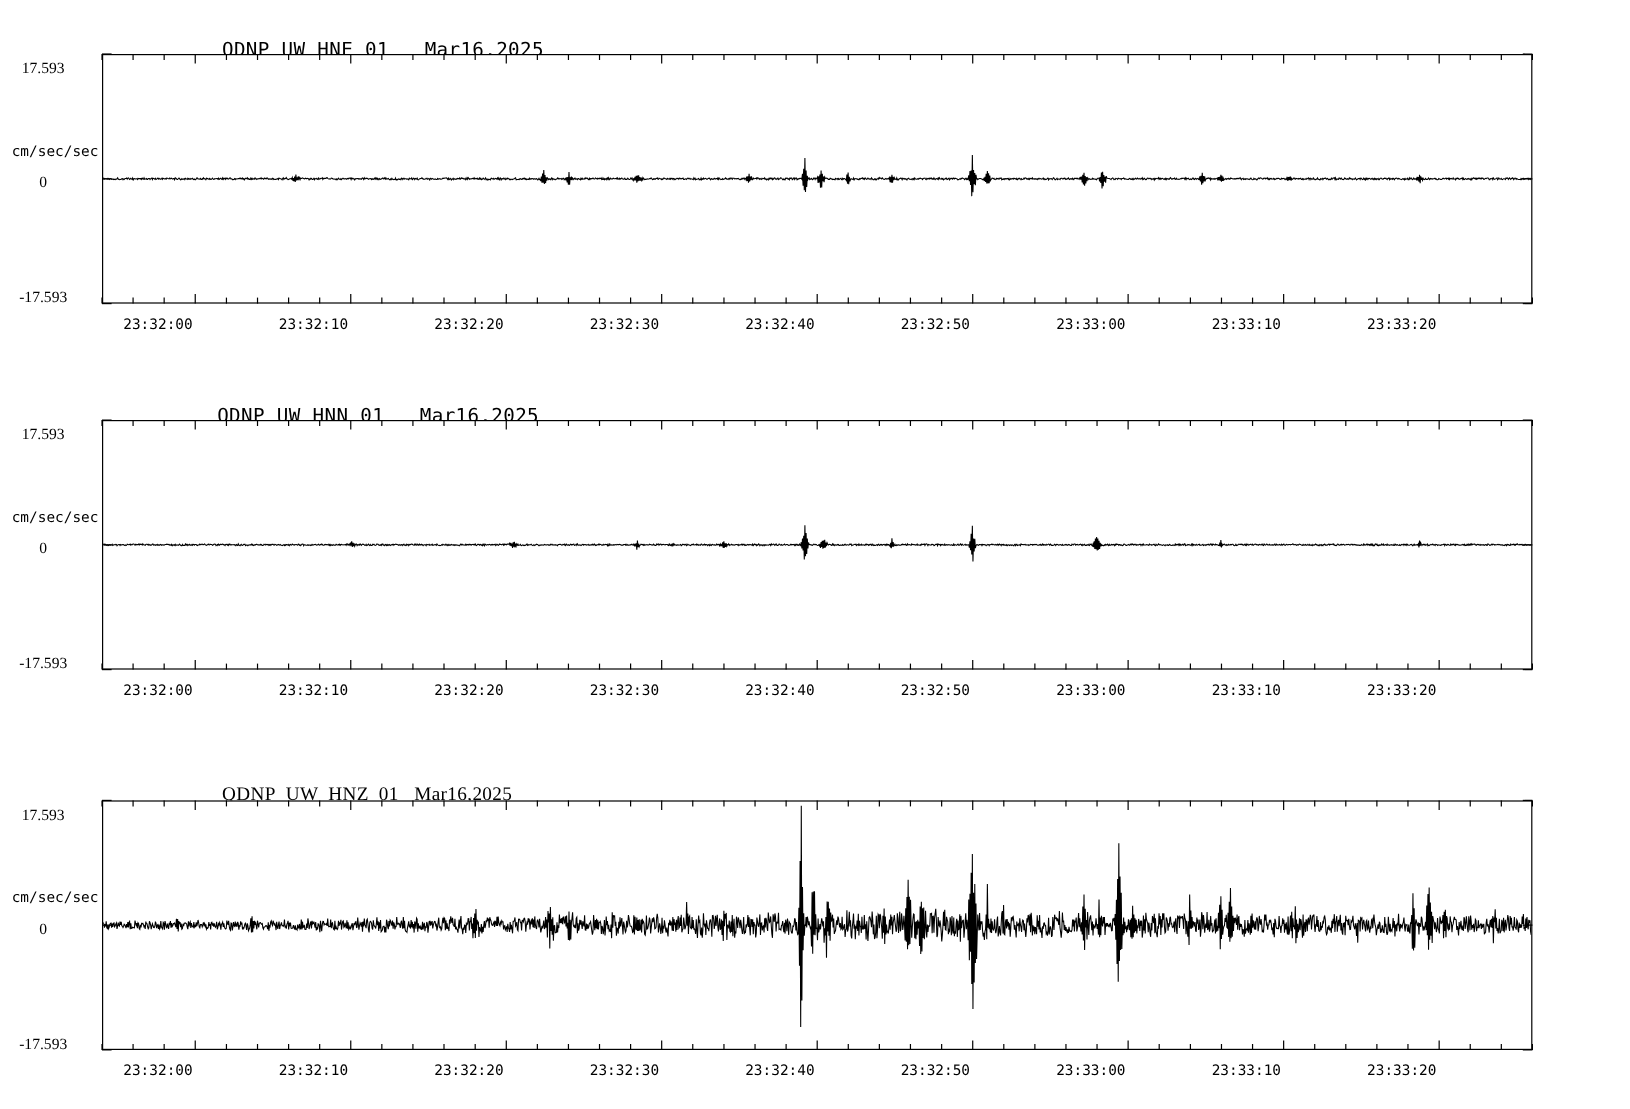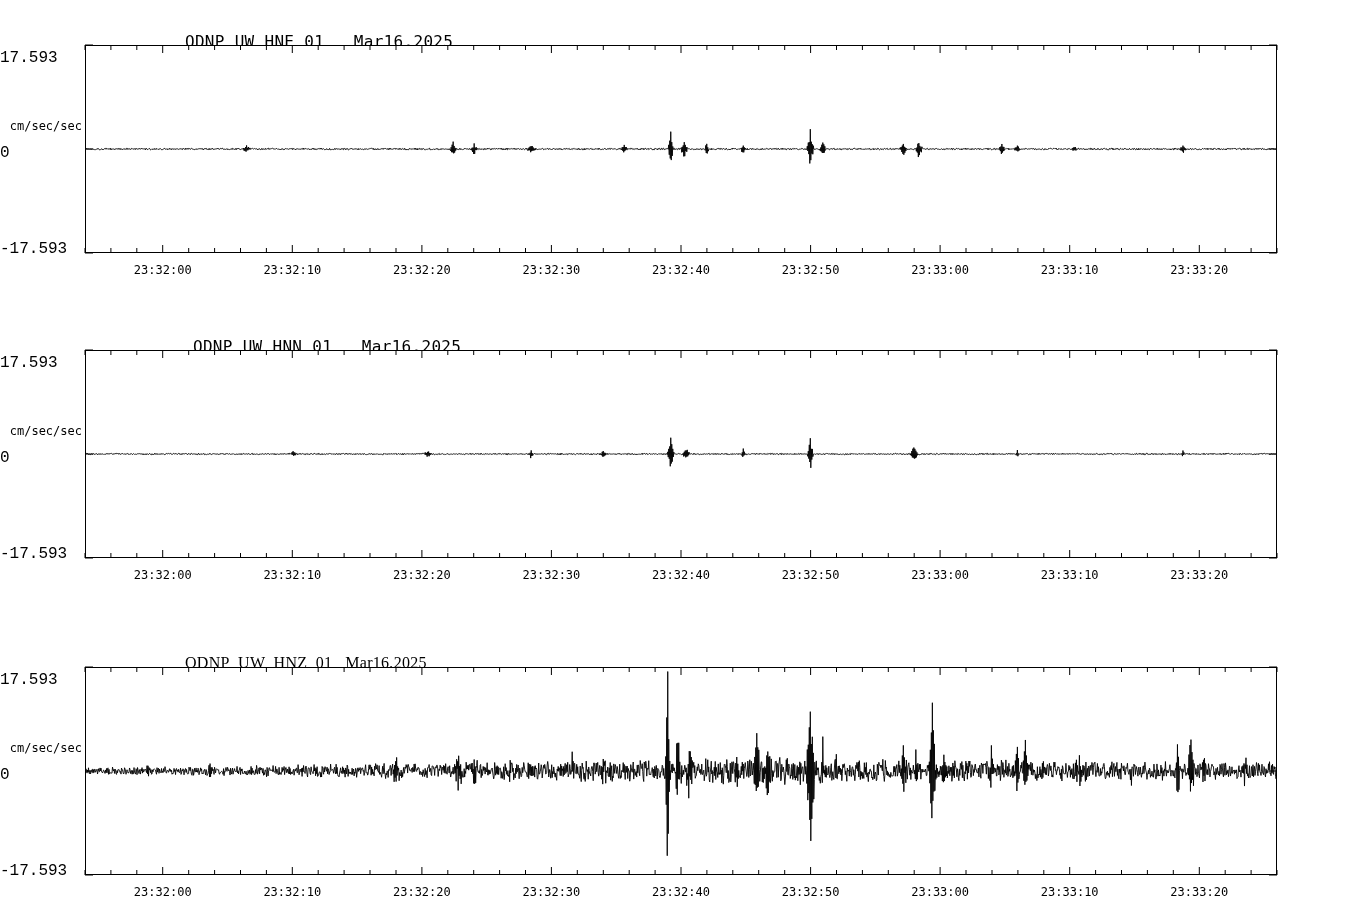--- a/index.html
+++ b/index.html
@@ -39,29 +39,29 @@
   }
   .ylabel-unit {
     position: absolute;
     font-size: 12px;
     text-align: right;
     white-space: pre;
     font-family: "DejaVu Sans Mono", monospace;
   }
   .ytick-label {
     position: absolute;
-    font-size: 16px;
+    font-size: 13px;
+    text-align: center;
+    white-space: pre;
+    font-family: Liberation Serif, serif;
+  }
+  .xtick-label {
+    position: absolute;
+    font-size: 12px;
     text-align: left;
-    white-space: pre;
-    font-family: Liberation Mono, monospace;
-  }
-  .xtick-label {
-    position: absolute;
-    font-size: 12px;
-    text-align: center;
     white-space: pre;
     font-family: "DejaVu Sans Mono", monospace;
   }
   svg.trace {
     position: absolute;
     left: 0;
     top: 0;
     display: block;
   }
   .tick-layer {
@@ -203,21 +203,21 @@
         <div class="xtick-label" style="left: 491.435px; width: 120px; top: 263px;">23:32:30</div>
         <div class="xtick-label" style="left: 621px; width: 120px; top: 263px;">23:32:40</div>
         <div class="xtick-label" style="left: 750.565px; width: 120px; top: 263px;">23:32:50</div>
         <div class="xtick-label" style="left: 880.13px; width: 120px; top: 263px;">23:33:00</div>
         <div class="xtick-label" style="left: 1009.7px; width: 120px; top: 263px;">23:33:10</div>
         <div class="xtick-label" style="left: 1139.26px; width: 120px; top: 263px;">23:33:20</div>
       </div>
   </div>
 
   <div class="panel" style="top:305px;height:300px;">
-    <div class="panel-title" style="left:193px;top:32px;">QDNP_UW_HNN_01   Mar16,2025</div>
+    <div class="panel-title" style="left:181px;top:32px;">QDNP_UW_HNN_01   Mar16,2025</div>
     <div class="ytick-label" style="left:0px;top:49px;width:72px;">17.593</div>
     <div class="ylabel-unit" style="left:0px;top:119px;width:82px;">cm/sec/sec</div>
     <div class="ytick-label" style="left:0px;top:144px;width:72px;">0</div>
     <div class="ytick-label" style="left:0px;top:240px;width:72px;">-17.593</div>
     <div class="plot-frame" style="left:85px;top:45px;width:1192px;height:208px;">
       <svg class="trace" width="1190" height="206" viewBox="0 0 1190 206">
         <g id="wave-1">
             <path d="M0.00 102.67L0.50 102.38L1.00 103.09L1.50 102.41L2.00 103.10L2.50 103.43L3.00 103.13L3.50 103.09L4.00 103.69L4.50 103.57L5.00 103.12L5.50 102.87L6.00 103.32L6.50 103.23L7.00 103.18L7.50 102.49L8.00 103.53L8.50 103.29L9.00 102.82L9.50 103.02L10.00 103.06L10.50 102.64L11.00 102.79L11.50 103.79L12.01 103.08L12.51 102.94L13.01 102.75L13.51 102.81L14.01 103.59L14.51 102.76L15.01 103.07L15.51 103.13L16.01 102.79L16.51 102.99L17.01 102.84L17.51 103.34L18.01 103.46L18.51 103.11L19.01 103.67L19.51 103.32L20.01 102.52L20.51 102.73L21.01 102.98L21.51 102.79L22.01 102.58L22.51 103.24L23.01 102.42L23.51 102.96L24.01 103.15L24.51 102.56L25.01 102.29L25.51 102.30L26.01 102.88L26.51 103.35L27.01 102.62L27.51 103.08L28.01 102.67L28.51 102.87L29.01 102.92L29.51 102.38L30.01 103.11L30.51 102.34L31.01 102.69L31.51 102.50L32.01 102.72L32.51 103.18L33.01 102.21L33.51 102.96L34.01 103.02L34.51 103.25L35.01 103.42L35.51 102.67L36.02 102.50L36.52 102.54L37.02 102.77L37.52 103.30L38.02 102.57L38.52 102.95L39.02 103.47L39.52 103.11L40.02 103.22L40.52 102.92L41.02 102.46L41.52 102.43L42.02 103.28L42.52 103.22L43.02 102.84L43.52 103.37L44.02 103.13L44.52 102.88L45.02 103.27L45.52 102.60L46.02 103.23L46.52 103.53L47.02 103.21L47.52 102.62L48.02 102.88L48.52 103.39L49.02 102.95L49.52 103.16L50.02 102.97L50.52 103.37L51.02 103.22L51.52 102.77L52.02 102.76L52.52 102.75L53.02 102.48L53.52 102.66L54.02 102.65L54.52 102.74L55.02 103.37L55.52 102.72L56.02 103.20L56.52 103.44L57.02 102.62L57.52 103.74L58.02 103.12L58.52 103.35L59.02 102.91L59.53 103.49L60.03 102.61L60.53 103.63L61.03 103.08L61.53 102.93L62.03 103.25L62.53 103.49L63.03 103.15L63.53 102.39L64.03 102.99L64.53 103.35L65.03 103.70L65.53 103.76L66.03 102.71L66.53 103.51L67.03 103.40L67.53 103.49L68.03 103.53L68.53 102.34L69.03 103.13L69.53 102.64L70.03 103.54L70.53 102.65L71.03 103.26L71.53 103.11L72.03 102.64L72.53 103.25L73.03 103.27L73.53 103.29L74.03 102.69L74.53 103.38L75.03 102.66L75.53 102.76L76.03 103.35L76.53 102.75L77.03 102.78L77.53 102.80L78.03 103.44L78.53 103.65L79.03 103.05L79.53 103.19L80.03 103.08L80.53 102.42L81.03 102.87L81.53 102.84L82.03 102.62L82.53 102.41L83.03 102.84L83.54 102.83L84.04 102.57L84.54 102.27L85.04 103.05L85.54 103.22L86.04 103.48L86.54 103.26L87.04 102.80L87.54 102.32L88.04 103.01L88.54 103.14L89.04 102.43L89.54 102.68L90.04 102.70L90.54 102.75L91.04 103.46L91.54 103.30L92.04 102.66L92.54 102.42L93.04 102.61L93.54 102.60L94.04 103.68L94.54 103.25L95.04 102.75L95.54 103.47L96.04 102.49L96.54 102.94L97.04 103.38L97.54 102.59L98.04 102.63L98.54 102.91L99.04 102.52L99.54 102.48L100.04 103.05L100.54 102.65L101.04 103.03L101.54 103.65L102.04 102.74L102.54 102.62L103.04 102.80L103.54 103.30L104.04 102.61L104.54 103.51L105.04 102.72L105.54 102.32L106.04 102.95L106.54 103.25L107.04 102.88L107.55 102.91L108.05 102.95L108.55 102.96L109.05 102.80L109.55 102.90L110.05 103.71L110.55 103.10L111.05 102.78L111.55 103.66L112.05 103.40L112.55 102.26L113.05 103.32L113.55 103.40L114.05 103.73L114.55 103.09L115.05 102.58L115.55 103.37L116.05 103.46L116.55 103.19L117.05 102.60L117.55 102.71L118.05 102.47L118.55 103.68L119.05 103.25L119.55 103.25L120.05 103.18L120.55 103.72L121.05 103.25L121.55 103.18L122.05 103.06L122.55 103.31L123.05 102.88L123.55 102.46L124.05 103.30L124.55 102.64L125.05 103.36L125.55 103.64L126.05 103.14L126.55 102.89L127.05 103.07L127.55 102.60L128.05 102.57L128.55 102.86L129.05 103.20L129.55 103.00L130.05 103.06L130.55 103.30L131.06 102.67L131.56 103.20L132.06 102.78L132.56 103.54L133.06 103.53L133.56 103.29L134.06 102.51L134.56 102.83L135.06 103.22L135.56 102.60L136.06 102.89L136.56 102.61L137.06 103.06L137.56 102.78L138.06 103.52L138.56 102.89L139.06 103.51L139.56 102.74L140.06 103.19L140.56 102.55L141.06 102.66L141.56 102.65L142.06 103.14L142.56 103.27L143.06 102.69L143.56 102.73L144.06 103.03L144.56 103.36L145.06 102.99L145.56 103.16L146.06 102.68L146.56 103.02L147.06 103.22L147.56 102.76L148.06 103.25L148.56 103.32L149.06 103.72L149.56 103.41L150.06 103.16L150.56 102.90L151.06 103.59L151.56 102.85L152.06 103.46L152.56 102.86L153.06 102.86L153.56 103.04L154.06 103.35L154.56 102.70L155.07 103.74L155.57 102.81L156.07 102.62L156.57 103.25L157.07 103.18L157.57 102.43L158.07 102.80L158.57 102.87L159.07 103.39L159.57 102.84L160.07 102.98L160.57 102.81L161.07 102.72L161.57 103.21L162.07 103.29L162.57 102.52L163.07 102.63L163.57 103.33L164.07 103.09L164.57 103.66L165.07 103.15L165.57 102.50L166.07 102.34L166.57 102.45L167.07 103.76L167.57 102.94L168.07 102.91L168.57 103.12L169.07 103.38L169.57 103.36L170.07 103.36L170.57 102.96L171.07 103.38L171.57 103.15L172.07 103.24L172.57 103.60L173.07 103.15L173.57 103.48L174.07 102.73L174.57 103.24L175.07 103.04L175.57 103.11L176.07 102.71L176.57 102.76L177.07 102.67L177.57 103.35L178.07 103.16L178.58 103.12L179.08 102.75L179.58 102.47L180.08 103.35L180.58 103.23L181.08 102.68L181.58 102.95L182.08 102.28L182.58 102.69L183.08 103.32L183.58 103.35L184.08 103.33L184.58 102.78L185.08 102.70L185.58 103.08L186.08 102.75L186.58 102.86L187.08 103.04L187.58 103.27L188.08 102.53L188.58 103.47L189.08 102.72L189.58 103.61L190.08 102.91L190.58 103.31L191.08 103.42L191.58 102.76L192.08 103.20L192.58 103.39L193.08 103.18L193.58 103.34L194.08 102.59L194.58 102.99L195.08 103.10L195.58 103.06L196.08 102.70L196.58 103.28L197.08 102.54L197.58 103.33L198.08 102.68L198.58 102.66L199.08 103.06L199.58 103.02L200.08 102.93L200.58 103.13L201.08 102.89L201.58 102.81L202.08 103.22L202.59 102.39L203.09 103.37L203.59 102.30L204.09 102.47L204.59 103.16L205.09 102.49L205.59 103.40L206.09 101.12L206.59 103.69L207.09 100.17L207.59 104.69L208.09 101.26L208.59 104.19L209.09 101.72L209.59 104.16L210.09 103.04L210.59 102.41L211.09 102.35L211.59 103.66L212.09 102.97L212.59 103.21L213.09 102.69L213.59 103.22L214.09 102.23L214.59 102.86L215.09 103.47L215.59 102.83L216.09 102.37L216.59 102.63L217.09 102.65L217.59 103.05L218.09 103.46L218.59 103.37L219.09 102.66L219.59 103.60L220.09 103.40L220.59 102.78L221.09 102.36L221.59 103.28L222.09 103.56L222.59 102.80L223.09 103.50L223.59 103.38L224.09 103.49L224.59 102.57L225.09 102.86L225.59 102.50L226.09 103.11L226.60 103.46L227.10 103.43L227.60 103.11L228.10 102.23L228.60 102.47L229.10 102.60L229.60 103.25L230.10 103.47L230.60 103.03L231.10 103.34L231.60 102.64L232.10 103.48L232.60 102.41L233.10 102.34L233.60 103.35L234.10 103.28L234.60 103.66L235.10 102.73L235.60 102.99L236.10 103.66L236.60 102.70L237.10 103.42L237.60 102.90L238.10 103.43L238.60 102.75L239.10 103.21L239.60 103.58L240.10 103.10L240.60 102.74L241.10 102.64L241.60 103.33L242.10 102.58L242.60 103.06L243.10 102.85L243.60 102.43L244.10 102.74L244.60 102.58L245.10 102.71L245.60 103.03L246.10 103.42L246.60 102.82L247.10 103.22L247.60 103.02L248.10 103.50L248.60 102.80L249.10 102.87L249.60 103.58L250.11 102.64L250.61 102.45L251.11 103.33L251.61 103.19L252.11 103.54L252.61 102.63L253.11 103.37L253.61 102.67L254.11 102.64L254.61 103.65L255.11 102.84L255.61 102.67L256.11 102.85L256.61 102.54L257.11 102.42L257.61 102.52L258.11 102.97L258.61 103.21L259.11 103.40L259.61 102.46L260.11 103.06L260.61 102.33L261.11 103.24L261.61 103.23L262.11 102.57L262.61 103.28L263.11 102.95L263.61 102.47L264.11 103.27L264.61 102.86L265.11 102.50L265.61 103.15L266.11 102.88L266.61 103.64L267.11 103.13L267.61 102.91L268.11 103.02L268.61 103.02L269.11 103.72L269.61 102.62L270.11 102.79L270.61 103.10L271.11 102.96L271.61 102.62L272.11 103.38L272.61 103.14L273.11 102.98L273.61 103.02L274.12 102.47L274.62 103.40L275.12 103.27L275.62 103.21L276.12 102.90L276.62 102.80L277.12 103.02L277.62 103.50L278.12 102.40L278.62 102.94L279.12 103.27L279.62 103.54L280.12 103.36L280.62 103.63L281.12 103.50L281.62 103.38L282.12 102.89L282.62 103.26L283.12 102.52L283.62 102.89L284.12 103.23L284.62 103.03L285.12 103.17L285.62 102.45L286.12 103.01L286.62 103.61L287.12 102.81L287.62 103.43L288.12 102.73L288.62 103.31L289.12 103.48L289.62 102.92L290.12 102.73L290.62 103.13L291.12 103.14L291.62 102.84L292.12 103.36L292.62 103.00L293.12 103.57L293.62 103.01L294.12 103.03L294.62 103.28L295.12 103.17L295.62 103.30L296.12 103.44L296.62 103.75L297.12 103.79L297.63 102.51L298.13 102.48L298.63 103.12L299.13 102.61L299.63 103.09L300.13 103.07L300.63 103.12L301.13 103.15L301.63 103.39L302.13 102.57L302.63 103.26L303.13 102.67L303.63 103.01L304.13 102.76L304.63 103.16L305.13 102.58L305.63 102.86L306.13 102.62L306.63 103.34L307.13 102.84L307.63 102.76L308.13 102.62L308.63 103.07L309.13 102.59L309.63 103.08L310.13 102.37L310.63 103.50L311.13 103.66L311.63 103.12L312.13 102.56L312.63 102.64L313.13 102.78L313.63 103.36L314.13 102.70L314.63 102.82L315.13 103.43L315.63 102.99L316.13 103.72L316.63 102.43L317.13 103.03L317.63 103.81L318.13 102.36L318.63 102.61L319.13 103.24L319.63 103.10L320.13 102.85L320.63 102.99L321.13 103.03L321.64 102.59L322.14 102.69L322.64 102.98L323.14 103.33L323.64 102.80L324.14 102.65L324.64 103.16L325.14 102.86L325.64 103.12L326.14 102.75L326.64 102.57L327.14 103.59L327.64 103.14L328.14 102.56L328.64 102.96L329.14 103.50L329.64 103.22L330.14 102.33L330.64 102.75L331.14 102.61L331.64 102.79L332.14 103.08L332.64 102.54L333.14 102.46L333.64 103.26L334.14 102.42L334.64 103.13L335.14 102.55L335.64 102.85L336.14 102.99L336.64 102.25L337.14 102.51L337.64 102.36L338.14 102.45L338.64 101.76L339.14 103.80L339.64 101.47L340.14 104.05L340.64 101.98L341.14 105.66L341.64 100.88L342.14 104.55L342.64 100.54L343.14 105.26L343.64 101.97L344.14 104.04L344.64 102.30L345.15 103.28L345.65 102.42L346.15 103.51L346.65 103.34L347.15 103.06L347.65 102.60L348.15 103.57L348.65 103.68L349.15 103.26L349.65 103.08L350.15 103.60L350.65 103.27L351.15 103.67L351.65 103.18L352.15 103.39L352.65 102.75L353.15 102.31L353.65 103.47L354.15 102.98L354.65 103.32L355.15 103.01L355.65 102.97L356.15 102.92L356.65 102.56L357.15 103.03L357.65 103.40L358.15 103.65L358.65 103.09L359.15 103.18L359.65 103.65L360.15 103.07L360.65 103.04L361.15 102.52L361.65 102.79L362.15 102.75L362.65 103.46L363.15 103.76L363.65 103.23L364.15 103.44L364.65 103.03L365.15 103.22L365.65 103.01L366.15 103.13L366.65 103.38L367.15 103.20L367.65 102.71L368.15 102.86L368.65 103.09L369.16 103.01L369.66 103.12L370.16 102.90L370.66 102.81L371.16 103.32L371.66 103.30L372.16 103.27L372.66 102.65L373.16 103.16L373.66 102.54L374.16 102.60L374.66 103.34L375.16 103.17L375.66 102.89L376.16 103.21L376.66 103.37L377.16 102.88L377.66 103.21L378.16 103.42L378.66 103.81L379.16 102.78L379.66 102.74L380.16 102.66L380.66 102.68L381.16 102.57L381.66 103.02L382.16 103.35L382.66 103.15L383.16 102.69L383.66 102.82L384.16 103.15L384.66 102.38L385.16 103.61L385.66 103.03L386.16 102.43L386.66 103.16L387.16 103.32L387.66 102.94L388.16 103.37L388.66 103.52L389.16 102.68L389.66 102.47L390.16 103.18L390.66 102.78L391.16 103.07L391.66 102.50L392.16 102.42L392.66 103.44L393.17 103.41L393.67 103.12L394.17 102.54L394.67 103.43L395.17 102.26L395.67 103.03L396.17 103.33L396.67 103.41L397.17 103.06L397.67 103.23L398.17 103.63L398.67 103.22L399.17 102.54L399.67 102.66L400.17 103.33L400.67 102.76L401.17 102.99L401.67 102.84L402.17 103.02L402.67 103.34L403.17 103.01L403.67 102.97L404.17 103.19L404.67 102.67L405.17 103.40L405.67 103.34L406.17 103.00L406.67 103.21L407.17 102.79L407.67 102.56L408.17 103.40L408.67 102.98L409.17 102.26L409.67 103.16L410.17 103.55L410.67 102.98L411.17 103.42L411.67 102.99L412.17 103.00L412.67 102.50L413.17 103.25L413.67 102.46L414.17 102.64L414.67 102.79L415.17 103.06L415.67 103.51L416.17 103.18L416.68 102.60L417.18 103.26L417.68 102.91L418.18 102.87L418.68 102.61L419.18 102.74L419.68 102.77L420.18 103.77L420.68 102.55L421.18 103.77L421.68 103.62L422.18 102.28L422.68 103.17L423.18 103.26L423.68 103.07L424.18 103.14L424.68 103.22L425.18 102.92L425.68 103.38L426.18 102.88L426.68 102.79L427.18 102.90L427.68 103.02L428.18 102.67L428.68 102.97L429.18 102.78L429.68 102.97L430.18 102.68L430.68 102.80L431.18 102.96L431.68 103.39L432.18 103.25L432.68 103.19L433.18 103.29L433.68 102.85L434.18 102.79L434.68 102.72L435.18 103.29L435.68 102.56L436.18 103.25L436.68 103.26L437.18 102.77L437.68 103.40L438.18 103.34L438.68 103.20L439.18 102.82L439.68 103.21L440.18 102.63L440.69 102.66L441.19 103.18L441.69 103.30L442.19 102.54L442.69 103.67L443.19 102.66L443.69 103.60L444.19 101.73L444.69 107.10L445.19 99.39L445.69 104.92L446.19 102.10L446.69 104.55L447.19 103.29L447.69 103.14L448.19 102.42L448.69 102.67L449.19 103.01L449.69 102.78L450.19 103.42L450.69 102.71L451.19 103.35L451.69 102.98L452.19 103.12L452.69 102.97L453.19 102.88L453.69 103.11L454.19 103.20L454.69 103.12L455.19 102.56L455.69 102.80L456.19 102.78L456.69 103.18L457.19 103.04L457.69 103.28L458.19 103.00L458.69 102.42L459.19 103.23L459.69 103.19L460.19 103.61L460.69 103.62L461.19 102.45L461.69 102.80L462.19 102.48L462.69 102.33L463.19 103.42L463.69 102.75L464.20 102.40L464.70 102.59L465.20 103.21L465.70 102.72L466.20 102.89L466.70 102.66L467.20 102.70L467.70 102.98L468.20 103.03L468.70 102.86L469.20 102.79L469.70 102.82L470.20 102.86L470.70 103.38L471.20 103.64L471.70 102.35L472.20 103.19L472.70 103.57L473.20 102.81L473.70 103.60L474.20 102.50L474.70 103.73L475.20 102.28L475.70 103.25L476.20 102.49L476.70 103.20L477.20 103.22L477.70 103.47L478.20 102.98L478.70 103.34L479.20 103.05L479.70 103.33L480.20 103.18L480.70 102.95L481.20 102.69L481.70 103.69L482.20 103.40L482.70 102.64L483.20 102.64L483.70 102.72L484.20 103.17L484.70 102.73L485.20 102.98L485.70 102.51L486.20 103.66L486.70 103.25L487.20 102.58L487.70 102.98L488.21 103.10L488.71 103.25L489.21 103.69L489.71 103.46L490.21 102.97L490.71 102.66L491.21 102.86L491.71 102.41L492.21 103.10L492.71 103.17L493.21 102.88L493.71 102.75L494.21 103.29L494.71 102.35L495.21 103.11L495.71 102.70L496.21 103.36L496.71 103.13L497.21 103.00L497.71 103.38L498.21 102.53L498.71 102.37L499.21 103.23L499.71 103.27L500.21 102.94L500.71 103.14L501.21 102.54L501.71 103.24L502.21 102.76L502.71 102.81L503.21 103.07L503.71 103.66L504.21 102.89L504.71 102.99L505.21 103.77L505.71 102.65L506.21 103.47L506.71 103.62L507.21 102.72L507.71 102.65L508.21 103.17L508.71 103.05L509.21 103.33L509.71 102.90L510.21 103.44L510.71 103.44L511.21 102.41L511.72 102.66L512.22 103.20L512.72 102.68L513.22 102.73L513.72 103.79L514.22 102.36L514.72 103.64L515.22 102.93L515.72 104.30L516.22 100.86L516.72 105.61L517.22 100.04L517.72 105.45L518.22 101.69L518.72 104.69L519.22 101.87L519.72 104.08L520.22 102.85L520.72 102.96L521.22 102.26L521.72 103.50L522.22 102.85L522.72 103.11L523.22 103.19L523.72 102.50L524.22 102.80L524.72 103.28L525.22 103.10L525.72 103.16L526.22 103.31L526.72 102.89L527.22 102.94L527.72 102.80L528.22 102.80L528.72 103.00L529.22 103.58L529.72 102.73L530.22 103.36L530.72 103.24L531.22 102.84L531.72 103.07L532.22 102.44L532.72 103.14L533.22 102.42L533.72 102.70L534.22 103.37L534.72 102.73L535.22 103.50L535.73 103.35L536.23 103.28L536.73 102.71L537.23 102.86L537.73 103.14L538.23 102.67L538.73 103.04L539.23 102.79L539.73 102.90L540.23 103.02L540.73 103.47L541.23 102.43L541.73 103.62L542.23 103.18L542.73 102.39L543.23 102.66L543.73 102.78L544.23 103.67L544.73 102.80L545.23 103.38L545.73 102.99L546.23 102.28L546.73 102.84L547.23 103.81L547.73 103.19L548.23 102.86L548.73 103.23L549.23 103.77L549.73 103.06L550.23 102.98L550.73 103.78L551.23 103.05L551.73 103.42L552.23 102.92L552.73 103.34L553.23 103.21L553.73 103.16L554.23 103.28L554.73 103.24L555.23 102.66L555.73 102.77L556.23 103.58L556.73 102.22L557.23 103.02L557.73 102.98L558.23 102.48L558.73 102.39L559.23 102.97L559.74 103.46L560.24 102.72L560.74 102.19L561.24 103.21L561.74 103.58L562.24 103.49L562.74 102.99L563.24 102.45L563.74 102.49L564.24 103.19L564.74 103.30L565.24 102.76L565.74 103.34L566.24 103.31L566.74 102.96L567.24 102.91L567.74 102.42L568.24 103.05L568.74 103.32L569.24 102.75L569.74 102.80L570.24 102.87L570.74 103.06L571.24 103.56L571.74 103.45L572.24 103.26L572.74 102.67L573.24 103.20L573.74 102.73L574.24 102.87L574.74 102.87L575.24 102.83L575.74 102.71L576.24 103.58L576.74 102.83L577.24 103.60L577.74 102.61L578.24 102.58L578.74 103.40L579.24 103.14L579.74 103.57L580.24 102.43L580.74 103.02L581.24 103.65L581.74 100.84L582.24 106.11L582.74 97.86L583.25 107.77L583.75 95.42L584.25 115.29L584.75 86.72L585.25 112.56L585.75 93.16L586.25 110.68L586.75 97.85L587.25 106.02L587.75 101.04L588.25 102.60L588.75 102.94L589.25 102.76L589.75 103.16L590.25 103.03L590.75 103.46L591.25 103.34L591.75 102.73L592.25 102.40L592.75 102.76L593.25 103.04L593.75 102.64L594.25 102.71L594.75 103.27L595.25 103.58L595.75 103.48L596.25 102.99L596.75 103.73L597.25 102.16L597.75 105.52L598.25 100.81L598.75 104.77L599.25 99.58L599.75 106.34L600.25 99.46L600.75 105.58L601.25 98.84L601.75 105.30L602.25 101.22L602.75 104.06L603.25 101.41L603.75 102.58L604.25 103.20L604.75 102.78L605.25 102.63L605.75 102.75L606.25 102.92L606.75 103.51L607.26 103.41L607.76 102.30L608.26 103.13L608.76 102.49L609.26 103.63L609.76 103.09L610.26 103.01L610.76 103.39L611.26 103.07L611.76 102.68L612.26 103.14L612.76 102.77L613.26 103.61L613.76 103.58L614.26 103.17L614.76 103.26L615.26 103.38L615.76 103.52L616.26 102.84L616.76 103.43L617.26 103.48L617.76 102.68L618.26 102.53L618.76 103.20L619.26 103.28L619.76 103.05L620.26 102.96L620.76 102.95L621.26 103.32L621.76 103.04L622.26 102.39L622.76 102.68L623.26 102.40L623.76 103.60L624.26 103.19L624.76 103.36L625.26 103.04L625.76 102.61L626.26 102.80L626.76 102.93L627.26 102.52L627.76 103.56L628.26 102.88L628.76 102.78L629.26 103.37L629.76 102.39L630.26 103.40L630.77 103.05L631.27 103.21L631.77 102.46L632.27 103.33L632.77 103.01L633.27 103.14L633.77 103.02L634.27 103.22L634.77 103.61L635.27 102.65L635.77 102.33L636.27 103.07L636.77 102.64L637.27 102.83L637.77 103.40L638.27 102.73L638.77 103.18L639.27 102.50L639.77 102.85L640.27 103.41L640.77 102.37L641.27 103.19L641.77 103.58L642.27 102.92L642.77 103.63L643.27 103.59L643.77 103.37L644.27 103.02L644.77 103.00L645.27 103.50L645.77 102.74L646.27 102.49L646.77 103.54L647.27 103.38L647.77 102.76L648.27 103.02L648.77 102.78L649.27 103.35L649.77 103.07L650.27 102.81L650.77 102.67L651.27 103.22L651.77 102.80L652.27 103.48L652.77 102.53L653.27 103.24L653.77 102.65L654.27 103.17L654.78 102.81L655.28 103.63L655.78 104.46L656.28 101.37L656.78 105.90L657.28 97.55L657.78 104.62L658.28 100.68L658.78 104.05L659.28 103.45L659.78 102.50L660.28 103.67L660.78 103.72L661.28 103.01L661.78 103.45L662.28 102.98L662.78 102.99L663.28 103.36L663.78 103.18L664.28 103.28L664.78 103.35L665.28 102.71L665.78 102.98L666.28 102.41L666.78 102.94L667.28 102.80L667.78 102.84L668.28 102.93L668.78 102.50L669.28 103.48L669.78 103.39L670.28 102.30L670.78 103.03L671.28 102.99L671.78 102.84L672.28 102.91L672.78 103.21L673.28 103.42L673.78 102.27L674.28 102.85L674.78 102.62L675.28 102.97L675.78 102.77L676.28 103.01L676.78 103.28L677.28 102.96L677.78 103.01L678.28 102.41L678.79 103.39L679.29 103.08L679.79 103.22L680.29 103.31L680.79 102.98L681.29 103.44L681.79 102.46L682.29 102.93L682.79 102.64L683.29 102.61L683.79 102.62L684.29 102.35L684.79 103.54L685.29 102.57L685.79 102.42L686.29 102.28L686.79 102.84L687.29 103.65L687.79 102.63L688.29 102.85L688.79 103.06L689.29 103.17L689.79 103.22L690.29 102.64L690.79 102.81L691.29 102.59L691.79 102.83L692.29 103.74L692.79 103.60L693.29 102.83L693.79 102.63L694.29 102.68L694.79 102.39L695.29 103.73L695.79 102.35L696.29 102.82L696.79 102.85L697.29 102.73L697.79 103.65L698.29 102.76L698.79 103.02L699.29 102.71L699.79 103.10L700.29 103.08L700.79 103.34L701.29 102.45L701.79 103.27L702.30 103.28L702.80 102.78L703.30 102.96L703.80 103.30L704.30 102.92L704.80 102.83L705.30 103.15L705.80 103.11L706.30 103.35L706.80 103.00L707.30 103.05L707.80 103.45L708.30 103.45L708.80 102.30L709.30 103.41L709.80 102.90L710.30 102.92L710.80 103.33L711.30 103.38L711.80 102.79L712.30 102.40L712.80 103.35L713.30 103.24L713.80 103.19L714.30 102.23L714.80 102.73L715.30 103.40L715.80 102.53L716.30 103.07L716.80 103.32L717.30 103.18L717.80 102.89L718.30 102.52L718.80 103.37L719.30 102.88L719.80 103.27L720.30 103.23L720.80 102.86L721.30 103.16L721.80 105.38L722.30 100.17L722.80 107.60L723.30 93.83L723.80 111.02L724.30 87.22L724.80 116.85L725.30 97.83L725.80 108.59L726.31 97.93L726.81 105.74L727.31 103.77L727.81 102.91L728.31 102.75L728.81 103.29L729.31 103.45L729.81 103.04L730.31 102.86L730.81 102.83L731.31 102.90L731.81 102.70L732.31 103.64L732.81 102.66L733.31 102.85L733.81 102.73L734.31 102.84L734.81 103.14L735.31 103.06L735.81 103.67L736.31 103.15L736.81 103.14L737.31 102.66L737.81 102.82L738.31 103.73L738.81 102.82L739.31 102.98L739.81 102.70L740.31 102.44L740.81 103.00L741.31 102.45L741.81 102.78L742.31 102.96L742.81 103.03L743.31 103.03L743.81 102.71L744.31 102.90L744.81 103.47L745.31 102.51L745.81 102.69L746.31 103.42L746.81 102.41L747.31 102.66L747.81 102.92L748.31 103.68L748.81 102.59L749.31 102.72L749.82 103.31L750.32 102.69L750.82 103.34L751.32 103.02L751.82 103.20L752.32 103.53L752.82 102.96L753.32 103.76L753.82 103.21L754.32 103.04L754.82 103.23L755.32 103.59L755.82 103.20L756.32 103.07L756.82 103.51L757.32 103.08L757.82 103.23L758.32 103.68L758.82 103.80L759.32 102.89L759.82 102.63L760.32 103.67L760.82 102.87L761.32 102.62L761.82 103.63L762.32 103.45L762.82 103.27L763.32 102.94L763.82 103.01L764.32 103.67L764.82 102.36L765.32 102.52L765.82 102.89L766.32 102.82L766.82 102.77L767.32 103.06L767.82 102.77L768.32 102.69L768.82 103.20L769.32 102.97L769.82 103.15L770.32 103.12L770.82 102.92L771.32 103.51L771.82 103.15L772.32 103.12L772.82 102.59L773.32 102.76L773.83 102.72L774.33 103.32L774.83 102.67L775.33 103.03L775.83 102.72L776.33 102.92L776.83 102.86L777.33 102.58L777.83 102.74L778.33 103.19L778.83 103.40L779.33 103.26L779.83 103.07L780.33 102.89L780.83 103.18L781.33 102.71L781.83 103.46L782.33 103.26L782.83 102.43L783.33 103.23L783.83 102.76L784.33 103.09L784.83 103.07L785.33 103.28L785.83 102.63L786.33 103.25L786.83 102.99L787.33 102.66L787.83 102.35L788.33 102.62L788.83 103.33L789.33 102.40L789.83 102.89L790.33 103.47L790.83 103.41L791.33 103.45L791.83 103.36L792.33 103.17L792.83 102.52L793.33 102.83L793.83 103.62L794.33 102.77L794.83 102.57L795.33 102.67L795.83 103.12L796.33 103.25L796.83 103.03L797.34 103.00L797.84 102.81L798.34 103.12L798.84 103.45L799.34 102.74L799.84 103.48L800.34 103.42L800.84 103.14L801.34 103.09L801.84 102.66L802.34 103.23L802.84 102.74L803.34 103.40L803.84 103.15L804.34 102.71L804.84 103.07L805.34 102.89L805.84 103.41L806.34 103.53L806.84 103.55L807.34 102.43L807.84 102.90L808.34 103.17L808.84 102.56L809.34 102.31L809.84 102.32L810.34 103.23L810.84 102.86L811.34 102.84L811.84 102.61L812.34 103.16L812.84 103.15L813.34 102.88L813.84 102.92L814.34 102.38L814.84 102.66L815.34 103.46L815.84 102.76L816.34 103.62L816.84 103.00L817.34 102.90L817.84 102.52L818.34 103.50L818.84 103.49L819.34 103.50L819.84 102.95L820.34 103.29L820.84 102.67L821.35 103.40L821.85 103.65L822.35 102.47L822.85 102.88L823.35 102.41L823.85 103.48L824.35 103.97L824.85 102.41L825.35 104.86L825.85 100.01L826.35 106.41L826.85 97.73L827.35 106.73L827.85 96.56L828.35 107.64L828.85 97.85L829.35 107.15L829.85 99.71L830.35 106.43L830.85 101.32L831.35 104.32L831.85 102.90L832.35 103.54L832.85 103.25L833.35 103.70L833.85 103.73L834.35 103.04L834.85 103.56L835.35 102.71L835.85 103.18L836.35 103.09L836.85 102.44L837.35 103.12L837.85 103.65L838.35 102.59L838.85 103.46L839.35 103.26L839.85 103.33L840.35 102.68L840.85 102.73L841.35 103.12L841.85 102.69L842.35 102.91L842.85 103.64L843.35 102.62L843.85 103.27L844.35 102.34L844.85 102.66L845.36 102.51L845.86 102.70L846.36 103.44L846.86 102.88L847.36 102.87L847.86 103.45L848.36 103.01L848.86 103.32L849.36 103.64L849.86 103.55L850.36 102.43L850.86 102.32L851.36 102.65L851.86 103.06L852.36 103.49L852.86 103.49L853.36 103.23L853.86 103.23L854.36 102.68L854.86 103.05L855.36 103.31L855.86 102.52L856.36 103.03L856.86 103.04L857.36 102.19L857.86 102.83L858.36 102.62L858.86 103.33L859.36 102.66L859.86 102.44L860.36 103.11L860.86 103.35L861.36 102.81L861.86 103.16L862.36 103.09L862.86 103.12L863.36 102.76L863.86 102.49L864.36 102.49L864.86 103.62L865.36 102.80L865.86 102.58L866.36 103.50L866.86 102.39L867.36 103.12L867.86 103.21L868.36 103.23L868.87 103.10L869.37 102.90L869.87 102.99L870.37 103.05L870.87 103.22L871.37 103.53L871.87 102.36L872.37 102.66L872.87 102.85L873.37 103.34L873.87 102.82L874.37 103.10L874.87 102.99L875.37 102.64L875.87 102.66L876.37 103.51L876.87 103.77L877.37 102.64L877.87 103.23L878.37 103.52L878.87 103.16L879.37 102.30L879.87 102.76L880.37 103.04L880.87 102.84L881.37 103.07L881.87 103.18L882.37 103.40L882.87 103.51L883.37 102.93L883.87 102.93L884.37 103.48L884.87 103.76L885.37 103.08L885.87 103.15L886.37 103.23L886.87 102.90L887.37 103.56L887.87 103.57L888.37 102.66L888.87 102.80L889.37 103.42L889.87 103.42L890.37 103.63L890.87 103.62L891.37 103.07L891.87 103.16L892.37 103.68L892.88 103.35L893.38 102.30L893.88 103.29L894.38 102.69L894.88 103.16L895.38 102.61L895.88 102.37L896.38 103.45L896.88 102.45L897.38 103.47L897.88 102.75L898.38 103.32L898.88 103.17L899.38 102.50L899.88 103.00L900.38 103.30L900.88 102.22L901.38 102.24L901.88 103.58L902.38 103.18L902.88 103.31L903.38 103.31L903.88 102.68L904.38 103.03L904.88 102.70L905.38 103.23L905.88 103.30L906.38 103.37L906.88 102.52L907.38 103.62L907.88 102.40L908.38 103.39L908.88 102.68L909.38 103.03L909.88 103.28L910.38 103.30L910.88 102.67L911.38 103.23L911.88 103.38L912.38 102.86L912.88 102.70L913.38 102.53L913.88 103.46L914.38 103.29L914.88 103.31L915.38 103.09L915.88 103.04L916.39 102.67L916.89 103.59L917.39 103.43L917.89 102.94L918.39 102.99L918.89 103.56L919.39 102.93L919.89 103.13L920.39 102.68L920.89 102.43L921.39 103.19L921.89 103.29L922.39 102.55L922.89 102.32L923.39 103.13L923.89 102.49L924.39 103.29L924.89 102.42L925.39 102.75L925.89 102.96L926.39 103.26L926.89 102.45L927.39 103.00L927.89 102.82L928.39 102.88L928.89 103.10L929.39 103.57L929.89 103.58L930.39 102.18L930.89 104.42L931.39 99.02L931.89 105.21L932.39 102.49L932.89 103.47L933.39 102.94L933.89 102.61L934.39 102.46L934.89 103.17L935.39 103.22L935.89 102.76L936.39 103.49L936.89 103.09L937.39 103.31L937.89 102.57L938.39 103.18L938.89 103.10L939.39 102.72L939.89 103.18L940.40 102.68L940.90 102.56L941.40 102.50L941.90 103.20L942.40 103.56L942.90 103.75L943.40 103.42L943.90 102.59L944.40 103.61L944.90 103.45L945.40 103.34L945.90 102.49L946.40 102.49L946.90 102.55L947.40 102.85L947.90 102.51L948.40 102.79L948.90 102.51L949.40 102.68L949.90 103.38L950.40 103.18L950.90 102.56L951.40 102.98L951.90 103.43L952.40 102.42L952.90 103.52L953.40 102.70L953.90 102.45L954.40 103.23L954.90 103.18L955.40 102.79L955.90 102.74L956.40 102.52L956.90 102.94L957.40 103.20L957.90 102.48L958.40 103.37L958.90 103.04L959.40 102.53L959.90 102.58L960.40 102.38L960.90 102.99L961.40 102.63L961.90 103.12L962.40 103.04L962.90 103.43L963.40 102.68L963.91 102.71L964.41 103.01L964.91 103.20L965.41 102.55L965.91 102.40L966.41 103.45L966.91 103.65L967.41 102.29L967.91 102.90L968.41 103.23L968.91 103.06L969.41 102.40L969.91 102.56L970.41 103.10L970.91 103.08L971.41 103.17L971.91 102.57L972.41 103.25L972.91 103.22L973.41 103.05L973.91 103.22L974.41 102.85L974.91 103.40L975.41 103.03L975.91 103.02L976.41 102.32L976.91 103.42L977.41 103.15L977.91 102.47L978.41 103.15L978.91 103.01L979.41 103.15L979.91 102.91L980.41 102.68L980.91 103.23L981.41 103.14L981.91 102.53L982.41 103.37L982.91 102.78L983.41 102.93L983.91 102.38L984.41 103.02L984.91 103.47L985.41 103.16L985.91 102.60L986.41 102.66L986.91 103.08L987.41 102.93L987.92 102.84L988.42 102.77L988.92 102.71L989.42 103.04L989.92 102.75L990.42 102.73L990.92 102.54L991.42 102.20L991.92 102.95L992.42 102.89L992.92 102.77L993.42 102.94L993.92 102.73L994.42 103.37L994.92 103.19L995.42 102.90L995.92 103.23L996.42 102.65L996.92 102.35L997.42 102.69L997.92 102.83L998.42 103.17L998.92 103.33L999.42 103.43L999.92 102.71L1000.42 103.28L1000.92 103.30L1001.42 102.94L1001.92 102.72L1002.42 103.40L1002.92 103.25L1003.42 103.24L1003.92 102.64L1004.42 103.26L1004.92 103.46L1005.42 102.72L1005.92 103.30L1006.42 103.34L1006.92 103.47L1007.42 102.76L1007.92 103.64L1008.42 103.17L1008.92 103.01L1009.42 103.20L1009.92 102.74L1010.42 102.29L1010.92 102.99L1011.42 102.85L1011.93 103.27L1012.43 103.78L1012.93 103.20L1013.43 103.62L1013.93 102.72L1014.43 103.10L1014.93 103.61L1015.43 102.87L1015.93 103.35L1016.43 103.69L1016.93 102.82L1017.43 102.94L1017.93 102.45L1018.43 103.28L1018.93 103.08L1019.43 103.29L1019.93 103.32L1020.43 102.96L1020.93 102.60L1021.43 102.42L1021.93 103.16L1022.43 102.48L1022.93 102.93L1023.43 102.73L1023.93 102.59L1024.43 102.49L1024.93 102.88L1025.43 102.32L1025.93 103.27L1026.43 103.15L1026.93 103.51L1027.43 103.67L1027.93 103.42L1028.43 102.55L1028.93 102.43L1029.43 102.85L1029.93 103.34L1030.43 103.38L1030.93 102.71L1031.43 103.18L1031.93 102.57L1032.43 103.11L1032.93 102.64L1033.43 102.52L1033.93 102.80L1034.43 103.25L1034.93 103.14L1035.44 103.02L1035.94 102.86L1036.44 102.57L1036.94 102.86L1037.44 102.68L1037.94 102.56L1038.44 103.07L1038.94 103.23L1039.44 103.03L1039.94 102.42L1040.44 102.62L1040.94 103.18L1041.44 102.56L1041.94 103.04L1042.44 102.99L1042.94 102.74L1043.44 103.07L1043.94 102.92L1044.44 103.26L1044.94 103.10L1045.44 103.40L1045.94 103.36L1046.44 103.06L1046.94 103.49L1047.44 103.51L1047.94 103.42L1048.44 102.79L1048.94 103.21L1049.44 103.22L1049.94 103.51L1050.44 102.28L1050.94 102.67L1051.44 103.40L1051.94 103.01L1052.44 103.11L1052.94 102.41L1053.44 102.45L1053.94 103.30L1054.44 102.59L1054.94 102.80L1055.44 103.42L1055.94 102.62L1056.44 103.32L1056.94 102.44L1057.44 103.47L1057.94 102.54L1058.44 103.75L1058.94 103.48L1059.45 103.60L1059.95 102.51L1060.45 102.21L1060.95 102.94L1061.45 102.49L1061.95 103.60L1062.45 103.24L1062.95 103.78L1063.45 103.37L1063.95 102.97L1064.45 103.36L1064.95 103.39L1065.45 102.25L1065.95 102.86L1066.45 103.26L1066.95 102.48L1067.45 103.51L1067.95 103.28L1068.45 102.88L1068.95 102.99L1069.45 103.39L1069.95 102.43L1070.45 103.38L1070.95 103.08L1071.45 103.19L1071.95 103.53L1072.45 103.07L1072.95 103.14L1073.45 102.93L1073.95 103.19L1074.45 103.35L1074.95 102.67L1075.45 103.57L1075.95 103.53L1076.45 102.46L1076.95 102.47L1077.45 103.43L1077.95 102.91L1078.45 102.81L1078.95 103.39L1079.45 103.34L1079.95 103.43L1080.45 102.88L1080.95 103.61L1081.45 103.24L1081.95 102.65L1082.45 103.04L1082.96 102.79L1083.46 102.50L1083.96 103.52L1084.46 102.58L1084.96 102.63L1085.46 103.22L1085.96 102.58L1086.46 103.46L1086.96 102.58L1087.46 103.03L1087.96 103.41L1088.46 103.37L1088.96 103.13L1089.46 102.81L1089.96 102.80L1090.46 102.71L1090.96 103.72L1091.46 103.75L1091.96 103.11L1092.46 102.46L1092.96 103.45L1093.46 103.16L1093.96 102.99L1094.46 103.07L1094.96 102.84L1095.46 103.27L1095.96 102.32L1096.46 105.12L1096.96 99.53L1097.46 103.87L1097.96 101.45L1098.46 102.77L1098.96 103.53L1099.46 102.79L1099.96 102.90L1100.46 102.57L1100.96 103.10L1101.46 102.57L1101.96 103.39L1102.46 103.07L1102.96 102.89L1103.46 102.35L1103.96 103.81L1104.46 103.29L1104.96 103.57L1105.46 103.18L1105.96 102.95L1106.46 102.69L1106.97 102.97L1107.47 102.91L1107.97 102.46L1108.47 103.09L1108.97 103.08L1109.47 102.85L1109.97 103.59L1110.47 102.64L1110.97 102.79L1111.47 102.96L1111.97 103.49L1112.47 103.00L1112.97 103.20L1113.47 103.33L1113.97 103.06L1114.47 103.45L1114.97 103.39L1115.47 102.84L1115.97 102.97L1116.47 102.98L1116.97 102.59L1117.47 102.45L1117.97 103.70L1118.47 102.65L1118.97 102.68L1119.47 103.43L1119.97 103.15L1120.47 102.60L1120.97 102.74L1121.47 103.17L1121.97 103.30L1122.47 103.48L1122.97 102.46L1123.47 103.19L1123.97 102.69L1124.47 103.00L1124.97 102.41L1125.47 102.92L1125.97 103.36L1126.47 102.58L1126.97 103.54L1127.47 102.59L1127.97 102.87L1128.47 102.60L1128.97 103.09L1129.47 103.01L1129.97 103.35L1130.47 103.23L1130.98 103.36L1131.48 103.14L1131.98 103.09L1132.48 103.19L1132.98 102.63L1133.48 102.78L1133.98 103.36L1134.48 102.57L1134.98 103.53L1135.48 103.31L1135.98 103.42L1136.48 102.72L1136.98 103.28L1137.48 102.38L1137.98 103.40L1138.48 102.69L1138.98 103.41L1139.48 102.41L1139.98 103.19L1140.48 102.19L1140.98 102.96L1141.48 102.53L1141.98 102.54L1142.48 102.37L1142.98 102.44L1143.48 103.06L1143.98 103.07L1144.48 103.35L1144.98 102.74L1145.48 102.57L1145.98 102.97L1146.48 102.63L1146.98 103.13L1147.48 103.44L1147.98 102.77L1148.48 103.19L1148.98 103.08L1149.48 103.04L1149.98 103.21L1150.48 102.87L1150.98 103.45L1151.48 103.28L1151.98 102.81L1152.48 102.83L1152.98 103.48L1153.48 103.44L1153.98 102.21L1154.49 102.67L1154.99 102.86L1155.49 103.46L1155.99 103.41L1156.49 102.97L1156.99 102.58L1157.49 103.15L1157.99 102.47L1158.49 102.55L1158.99 102.76L1159.49 103.18L1159.99 102.82L1160.49 103.14L1160.99 103.01L1161.49 103.01L1161.99 102.66L1162.49 103.02L1162.99 102.64L1163.49 102.78L1163.99 103.08L1164.49 103.06L1164.99 103.21L1165.49 102.96L1165.99 102.97L1166.49 103.63L1166.99 103.43L1167.49 103.33L1167.99 103.66L1168.49 102.87L1168.99 102.89L1169.49 103.66L1169.99 102.65L1170.49 103.14L1170.99 102.91L1171.49 103.05L1171.99 103.47L1172.49 103.47L1172.99 102.38L1173.49 102.95L1173.99 103.09L1174.49 102.59L1174.99 102.88L1175.49 102.45L1175.99 103.28L1176.49 102.79L1176.99 103.28L1177.49 102.47L1177.99 102.72L1178.50 102.24L1179.00 102.93L1179.50 102.99L1180.00 103.12L1180.50 102.69L1181.00 102.94L1181.50 102.69L1182.00 102.82L1182.50 102.70L1183.00 103.52L1183.50 103.37L1184.00 103.43L1184.50 103.42L1185.00 102.59L1185.50 102.87L1186.00 103.23L1186.50 103.15L1187.00 102.90L1187.50 102.95L1188.00 102.92L1188.50 103.08L1189.00 103.26L1189.50 103.06L1190.00 103.19" fill="none" stroke="#000000" stroke-width="0.9"></path>
           </g>
       </svg>

